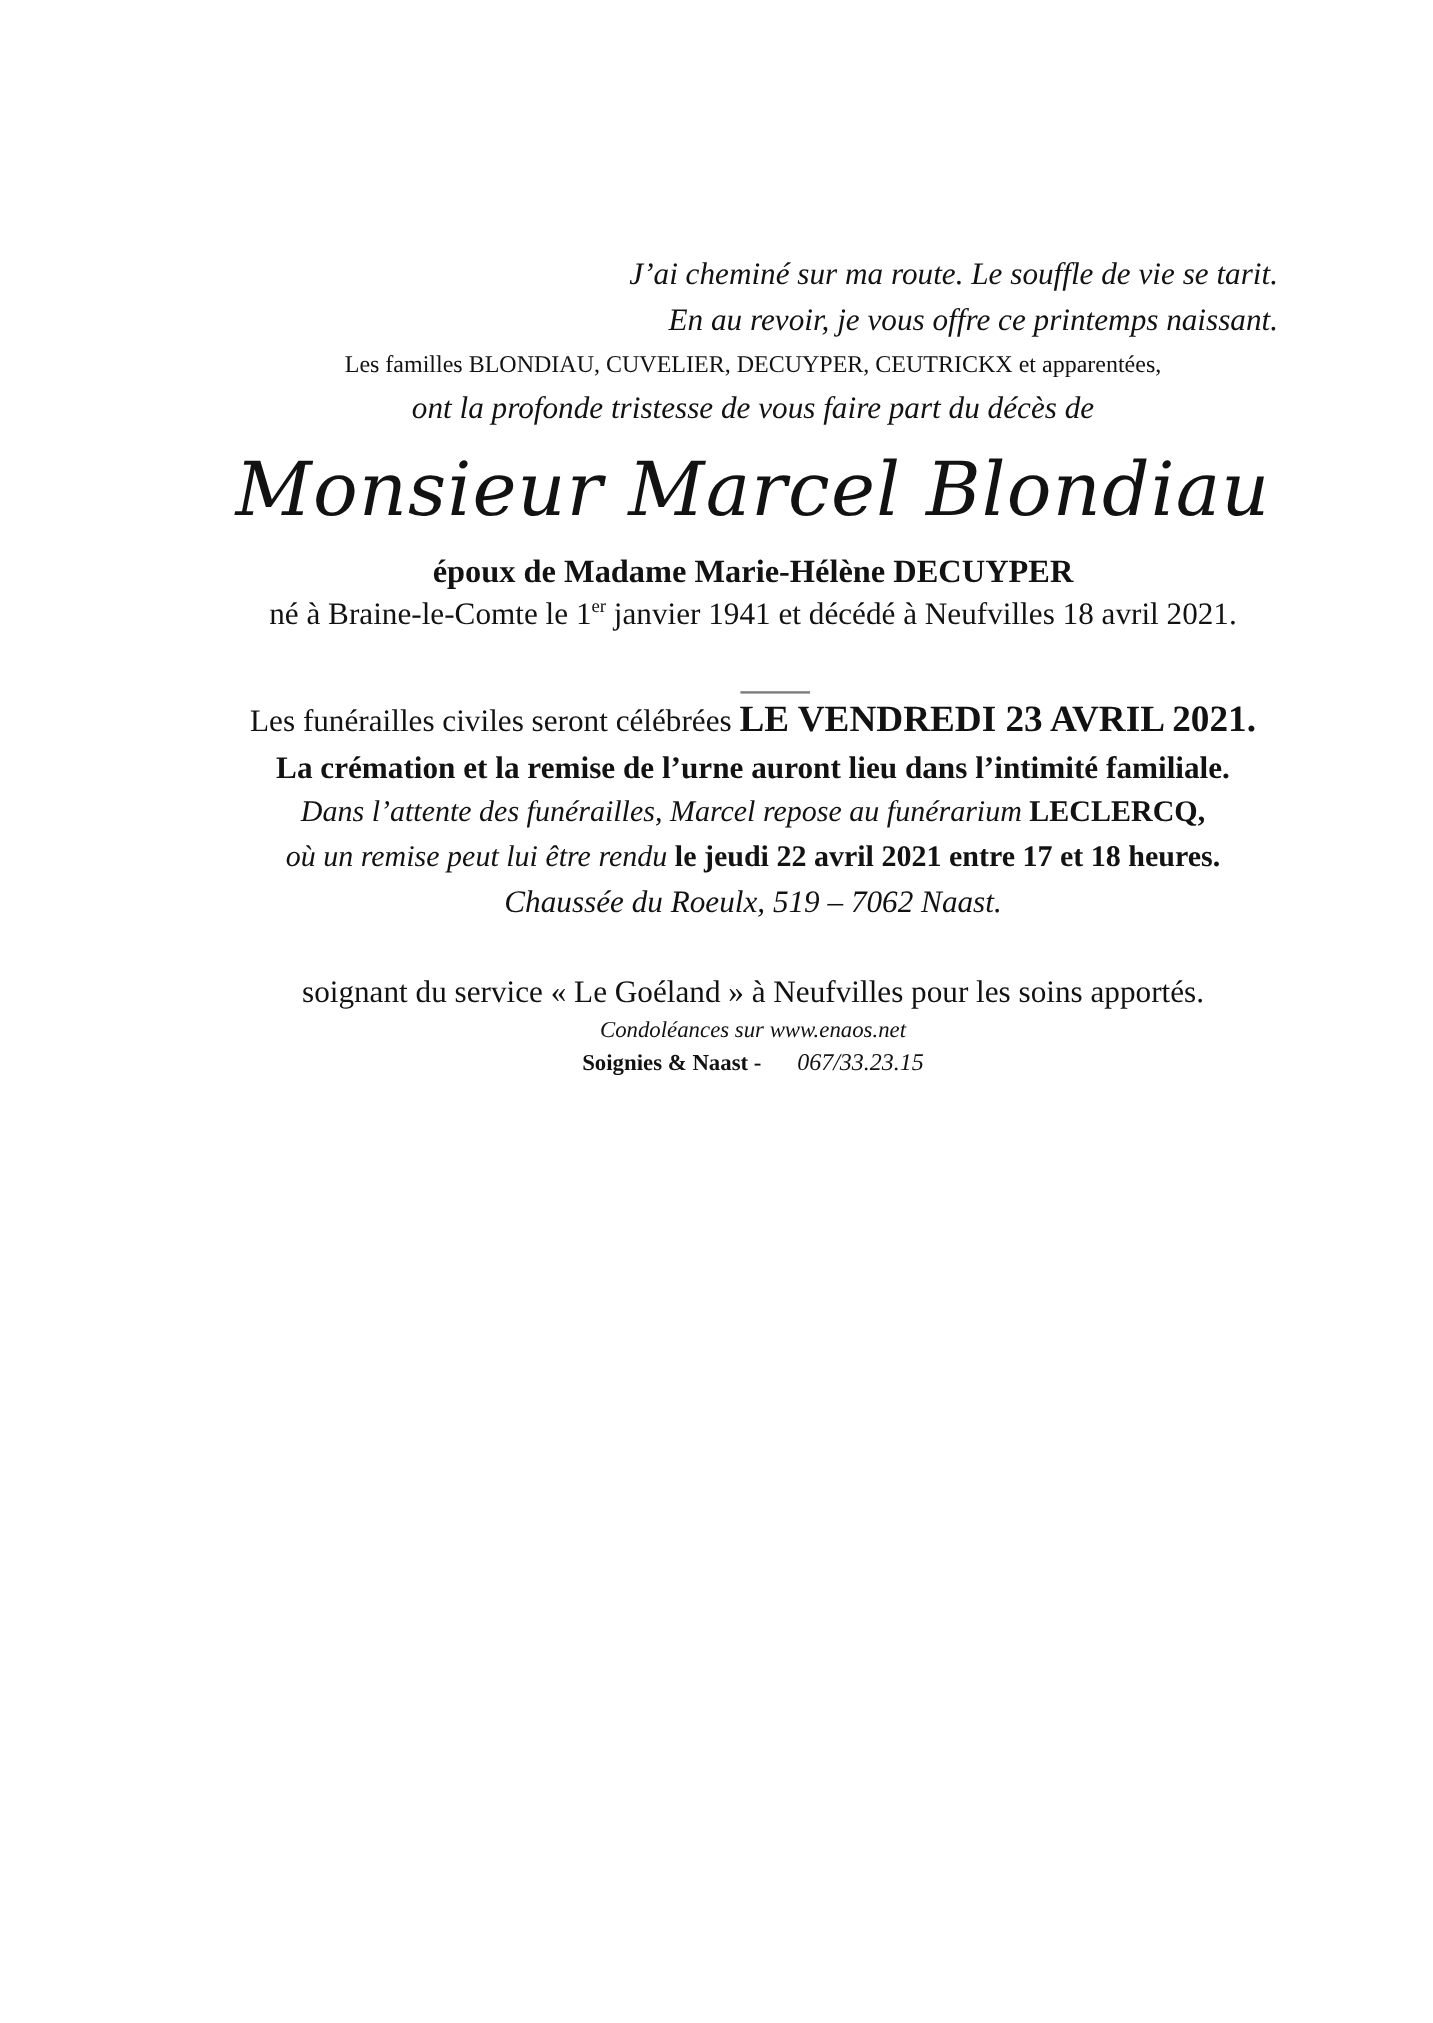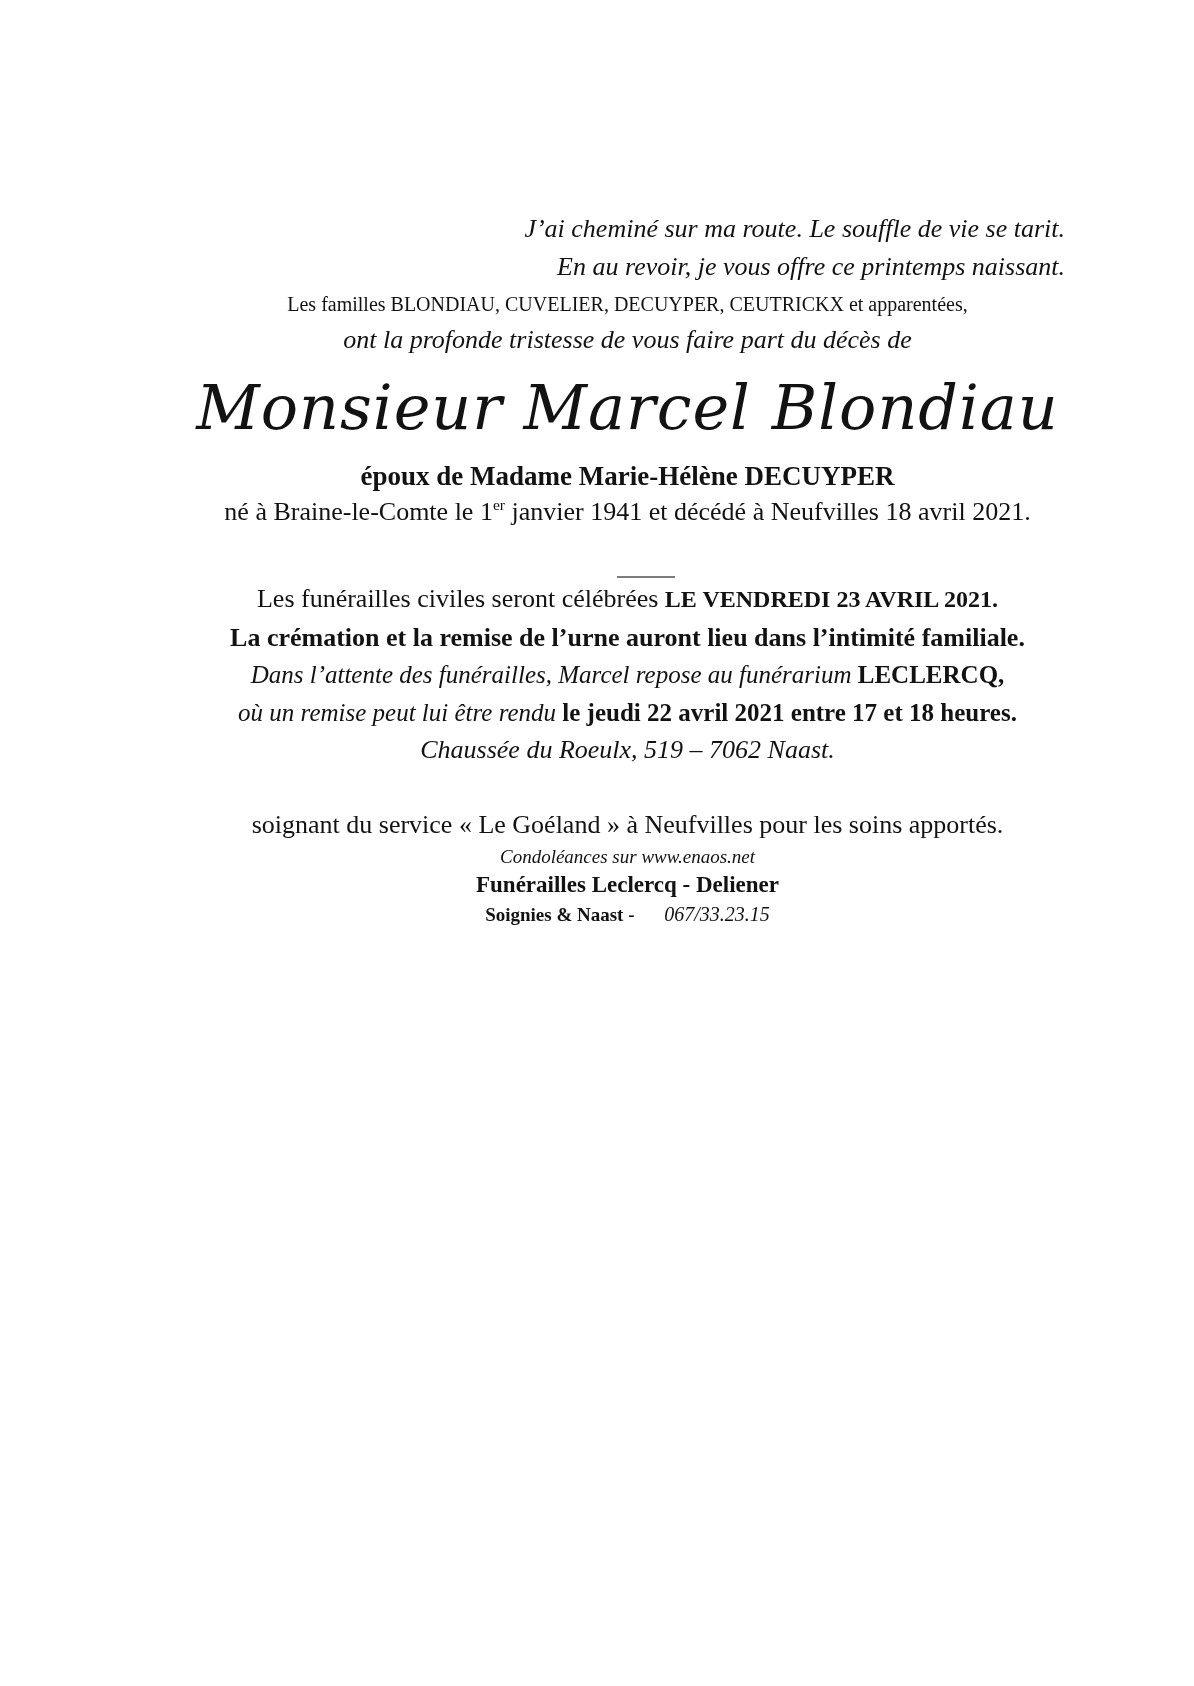--- a/index.html
+++ b/index.html
@@ -71,21 +71,21 @@
     margin: 46px auto 0;
     transform: translateX(18px);
   }
   .funerals {
     margin-top: 50px;
     font-size: 26px;
     line-height: 42px;
   }
   .funerals .big-bold {
     font-weight: bold;
-    font-size: 24px;
+    font-size: 31px;
   }
   .cremation {
     margin-top: 8px;
     font-weight: bold;
     font-size: 26px;
     line-height: 36px;
   }
   .attente {
     margin-top: 36px;
     font-style: italic;
@@ -171,20 +171,19 @@
 
     <p class="address">Chaussée du Roeulx, 519 – 7062 Naast.</p>
 
     <p class="thanks">
       <br>
       <span>soignant du service « Le Goéland » à Neufvilles pour les soins apportés.</span>
     </p>
 
     <p class="condolences">Condoléances sur www.enaos.net</p>
 
-    <p class="footer-home">Funérailles Leclercq - Deliener</p>
 
     <p class="footer-contact">
       <span>Soignies &amp; Naast - </span><span class="phone">067/33.23.15</span>
     </p>
 
   </div>
 </div>
 
 </body></html>

